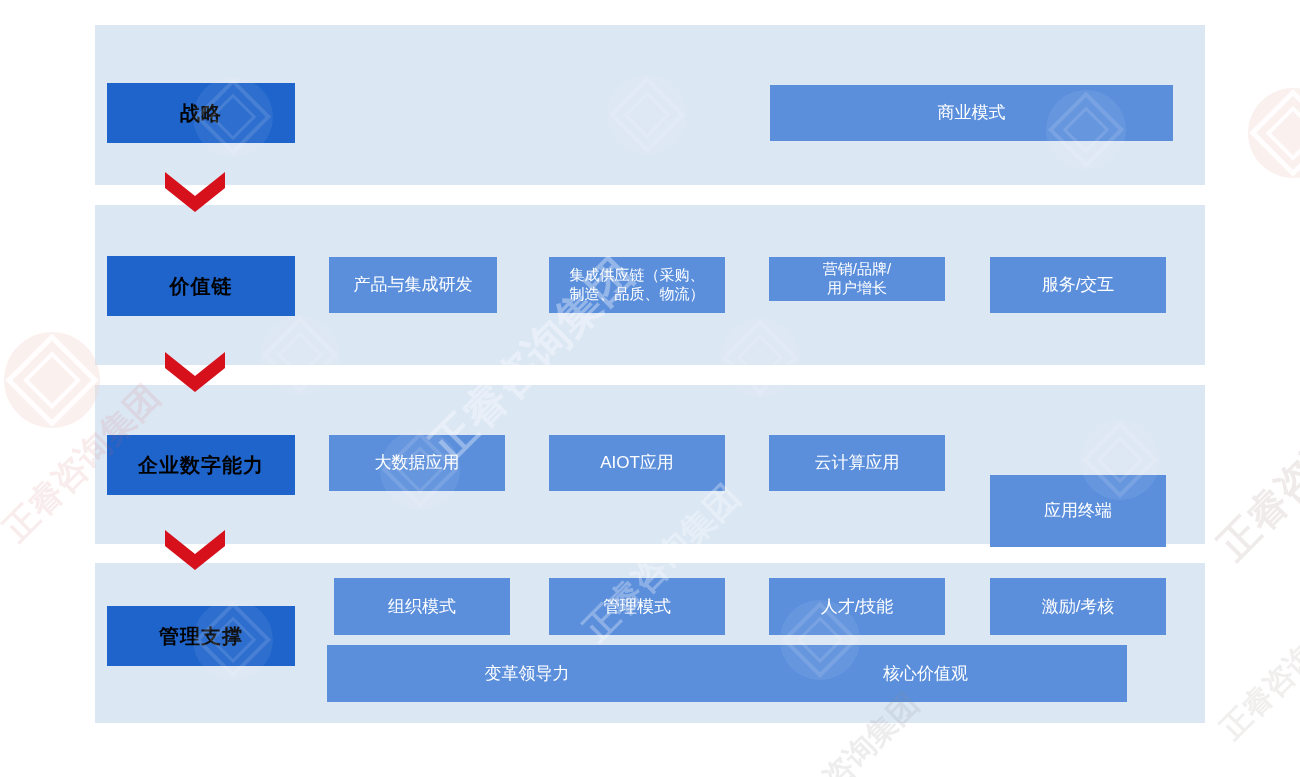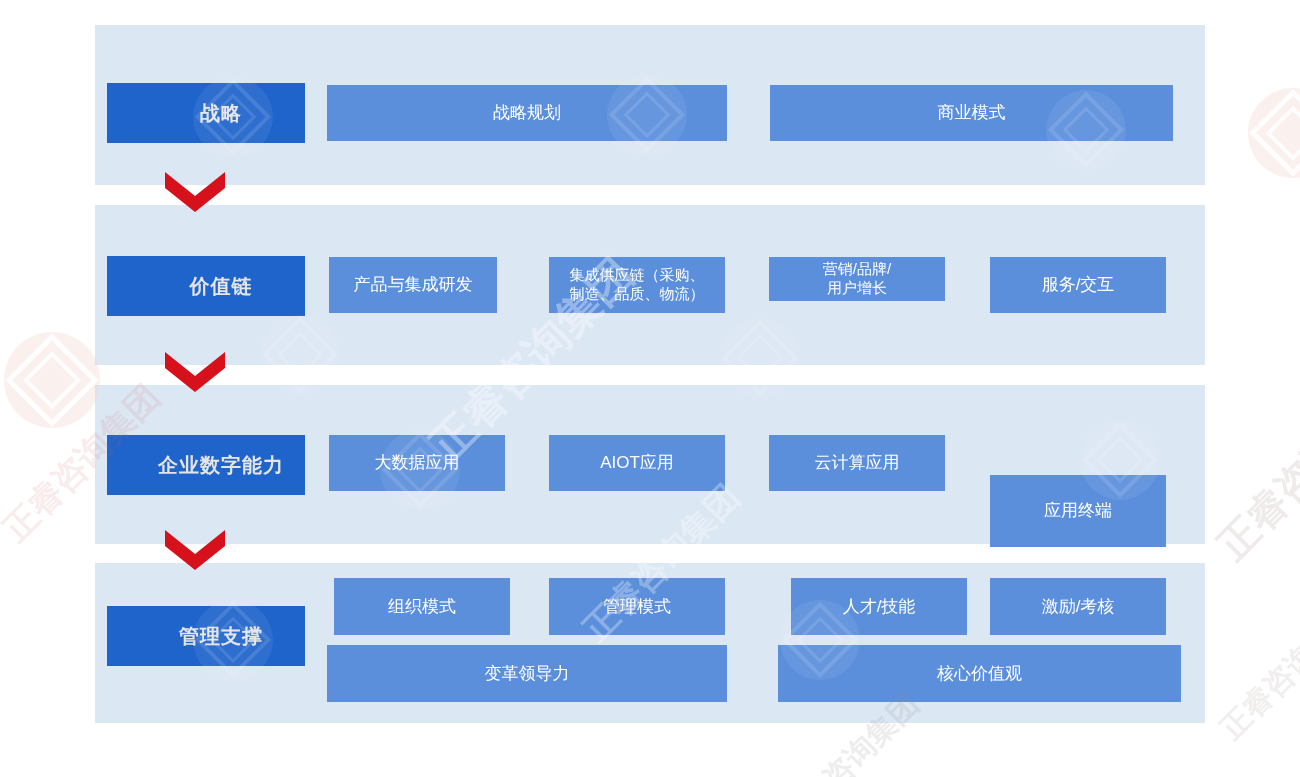--- a/index.html
+++ b/index.html
@@ -12,23 +12,23 @@
   
   .band{
     position:absolute;left:95px;width:1110px;background:#DCE7F4;
   }
   .band.r1{top:25px;height:160px;}
   .band.r2{top:205px;height:160px;}
   .band.r3{top:385px;height:159px;}
   .band.r4{top:563px;height:160px;}
   
   .label-box{
-    position:absolute;left:107px;width:168px;height:60px;
-    background:#1E64CB;color:#e5e5e5;font-size:20px;font-weight:700;letter-spacing:1px;
-    display:flex;align-items:center;justify-content:center;padding-left:30px;
+    position:absolute;left:107px;width:188px;height:60px;
+    background:#1E64CB;color:#000000;font-size:20px;font-weight:700;letter-spacing:1px;
+    display:flex;align-items:center;justify-content:center;
   }
   .item-box{
     position:absolute;background:#5B8FDC;color:#fff;font-size:17px;
     display:flex;flex-direction:column;align-items:center;justify-content:center;
     text-align:center;line-height:1.25;
   }
   .item-box.small-text{font-size:15px;}
   
   .chevron{position:absolute;left:165px;width:60px;height:40px;}
   
@@ -51,21 +51,20 @@
 <body>
 
 <div class="stage">
 
   <div class="band r1"></div>
   <div class="band r2"></div>
   <div class="band r3"></div>
   <div class="band r4"></div>
 
   <div class="label-box" style="top:83px;">战略</div>
-  <div class="item-box" style="left:327px;top:85px;width:400px;height:56px;">战略规划</div>
   <div class="item-box" style="left:770px;top:85px;width:403px;height:56px;">商业模式</div>
 
   <svg class="chevron" style="top:172px;" viewBox="0 0 60 40">
     <polygon points="0,0 30,24 60,0 60,16 30,40 0,16" fill="#D6111C"></polygon>
   </svg>
 
   <div class="label-box" style="top:256px;">价值链</div>
   <div class="item-box" style="left:329px;top:257px;width:168px;height:56px;">产品与集成研发</div>
   <div class="item-box small-text" style="left:549px;top:257px;width:176px;height:56px;">
     <span>集成供应链（采购、</span>
@@ -87,24 +86,24 @@
   <div class="item-box" style="left:769px;top:435px;width:176px;height:56px;">云计算应用</div>
   <div class="item-box" style="left:990px;top:435px;width:176px;height:72px;margin-top:40px;">应用终端</div>
 
   <svg class="chevron" style="top:530px;" viewBox="0 0 60 40">
     <polygon points="0,0 30,24 60,0 60,16 30,40 0,16" fill="#D6111C"></polygon>
   </svg>
 
   <div class="label-box" style="top:606px;">管理支撑</div>
   <div class="item-box" style="left:334px;top:578px;width:176px;height:57px;">组织模式</div>
   <div class="item-box" style="left:549px;top:578px;width:176px;height:57px;">管理模式</div>
-  <div class="item-box" style="left:791px;top:578px;width:176px;height:57px;">人才/技能</div>
+  <div class="item-box" style="left:769px;top:578px;width:176px;height:57px;">人才/技能</div>
   <div class="item-box" style="left:327px;top:645px;width:400px;height:57px;">变革领导力</div>
   <div class="item-box" style="left:990px;top:578px;width:176px;height:57px;">激励/考核</div>
-  <div class="item-box" style="left:778px;top:645px;width:403px;height:57px;text-align:center;">核心价值观</div>
+  <div class="item-box" style="left:724px;top:645px;width:403px;height:57px;text-align:center;">核心价值观</div>
 
   <div class="wm-badge wm-pink" style="left:4px;top:332px;width:96px;height:96px;">
       <span class="d1"></span>
       <span class="d2"></span>
     </div>
   <div class="wm-badge wm-pink" style="left:1248px;top:88px;width:90px;height:90px;">
       <span class="d1"></span>
       <span class="d2"></span>
     </div>
   <div class="wm-badge wm-white" style="left:193px;top:77px;width:80px;height:80px;">

